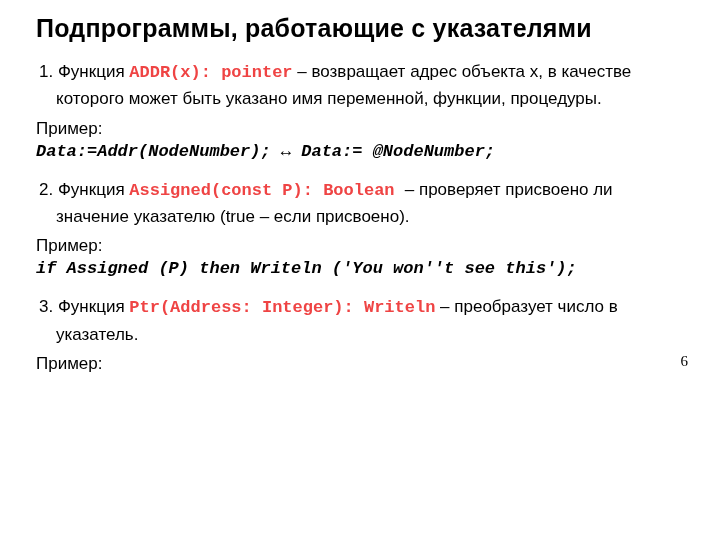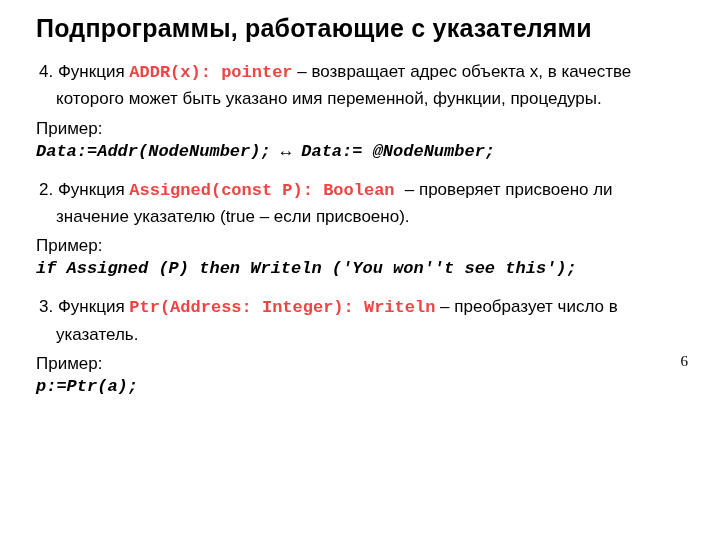--- a/index.html
+++ b/index.html
@@ -65,21 +65,21 @@
   .gap { height: 6px; }
 </style>
 </head>
 <body>
 
 <div class="slide">
 
   <h1>Подпрограммы, работающие с указателями</h1>
 
   <div class="body-text item indent">
-    <span>4. Функция </span><span class="func">ADDR(x): pointer</span><span> – возвращает адрес объекта x, в качестве которого может быть указано имя переменной, функции, процедуры.</span>
+    <span>1. Функция </span><span class="func">ADDR(x): pointer</span><span> – возвращает адрес объекта x, в качестве которого может быть указано имя переменной, функции, процедуры.</span>
   </div>
 
   <div class="label">Пример:</div>
   <div class="code">Data:=Addr(NodeNumber); ↔ Data:= @NodeNumber;</div>
 
   <div class="gap"></div>
 
   <div class="body-text item indent">
     <span>2. Функция </span><span class="func">Assigned(const P): Boolean </span><span> – проверяет присвоено ли значение указателю (true – если присвоено).</span>
   </div>
@@ -87,16 +87,15 @@
   <div class="label">Пример:</div>
   <div class="code">if Assigned (P) then Writeln ('You won''t see this');</div>
 
   <div class="gap"></div>
 
   <div class="body-text item indent">
     <span>3. Функция </span><span class="func">Ptr(Address: Integer): Writeln</span><span> – преобразует число в указатель.</span>
   </div>
 
   <div class="label">Пример:</div>
-  <div class="code">p:=Ptr(a);</div>
 
   <div class="pagenum">6</div>
 </div>
 
 </body></html>

